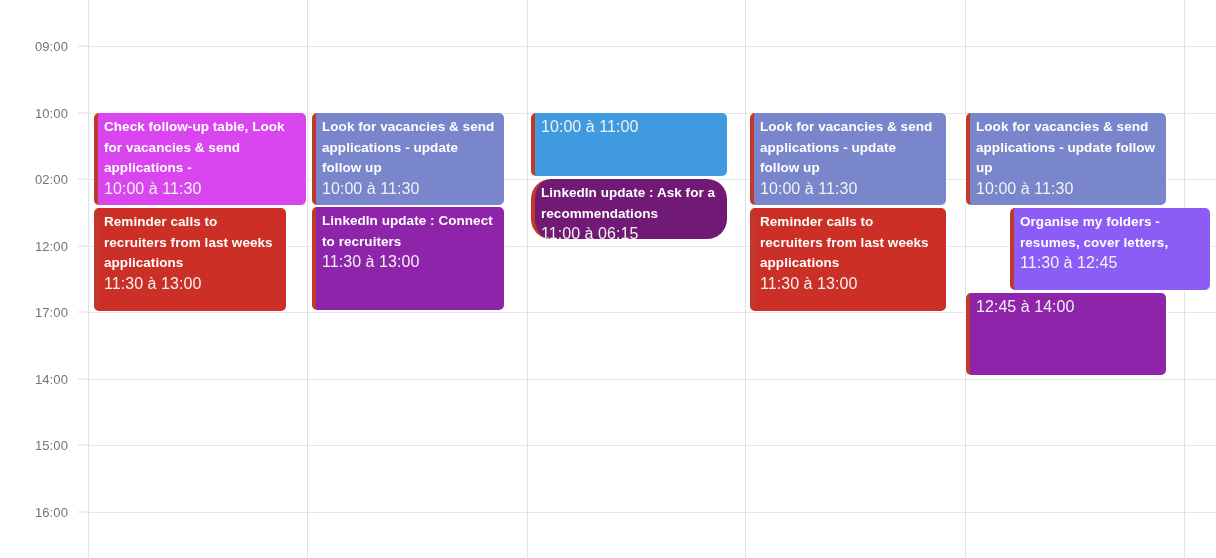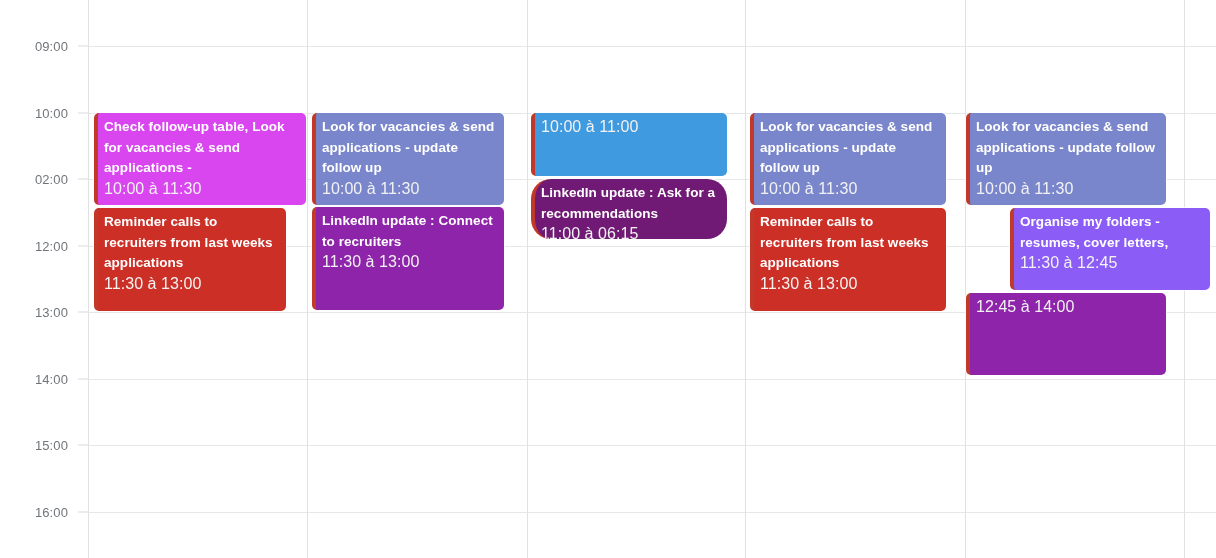--- a/index.html
+++ b/index.html
@@ -110,21 +110,21 @@
 
   <div class="time-gutter">
       <div class="time-label" style="top: 46px;">09:00</div>
       <div class="time-tick" style="top: 46px;"></div>
       <div class="time-label" style="top: 113px;">10:00</div>
       <div class="time-tick" style="top: 113px;"></div>
       <div class="time-label" style="top: 179px;">02:00</div>
       <div class="time-tick" style="top: 179px;"></div>
       <div class="time-label" style="top: 246px;">12:00</div>
       <div class="time-tick" style="top: 246px;"></div>
-      <div class="time-label" style="top: 312px;">13:00</div>
+      <div class="time-label" style="top: 312px;">17:00</div>
       <div class="time-tick" style="top: 312px;"></div>
       <div class="time-label" style="top: 379px;">14:00</div>
       <div class="time-tick" style="top: 379px;"></div>
       <div class="time-label" style="top: 445px;">15:00</div>
       <div class="time-tick" style="top: 445px;"></div>
       <div class="time-label" style="top: 512px;">16:00</div>
       <div class="time-tick" style="top: 512px;"></div>
     </div>
 
   <div class="grid">

